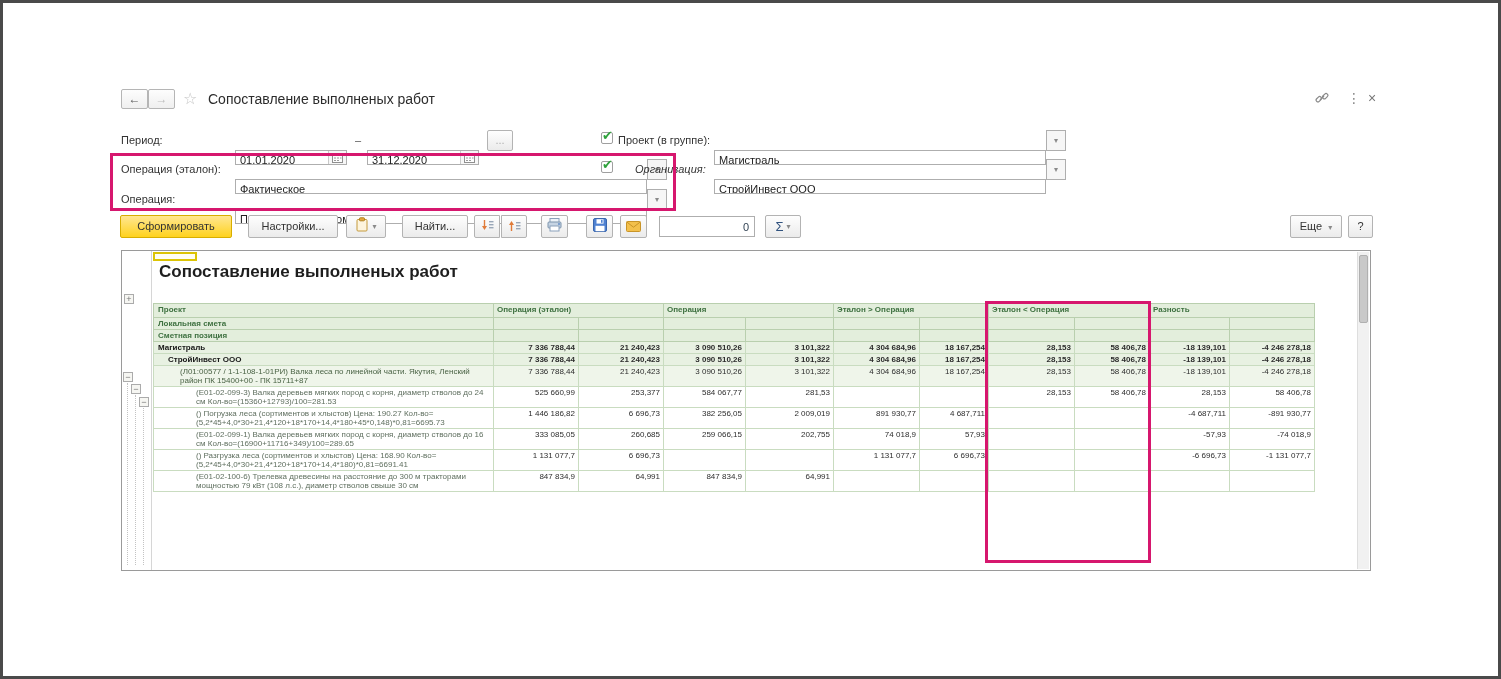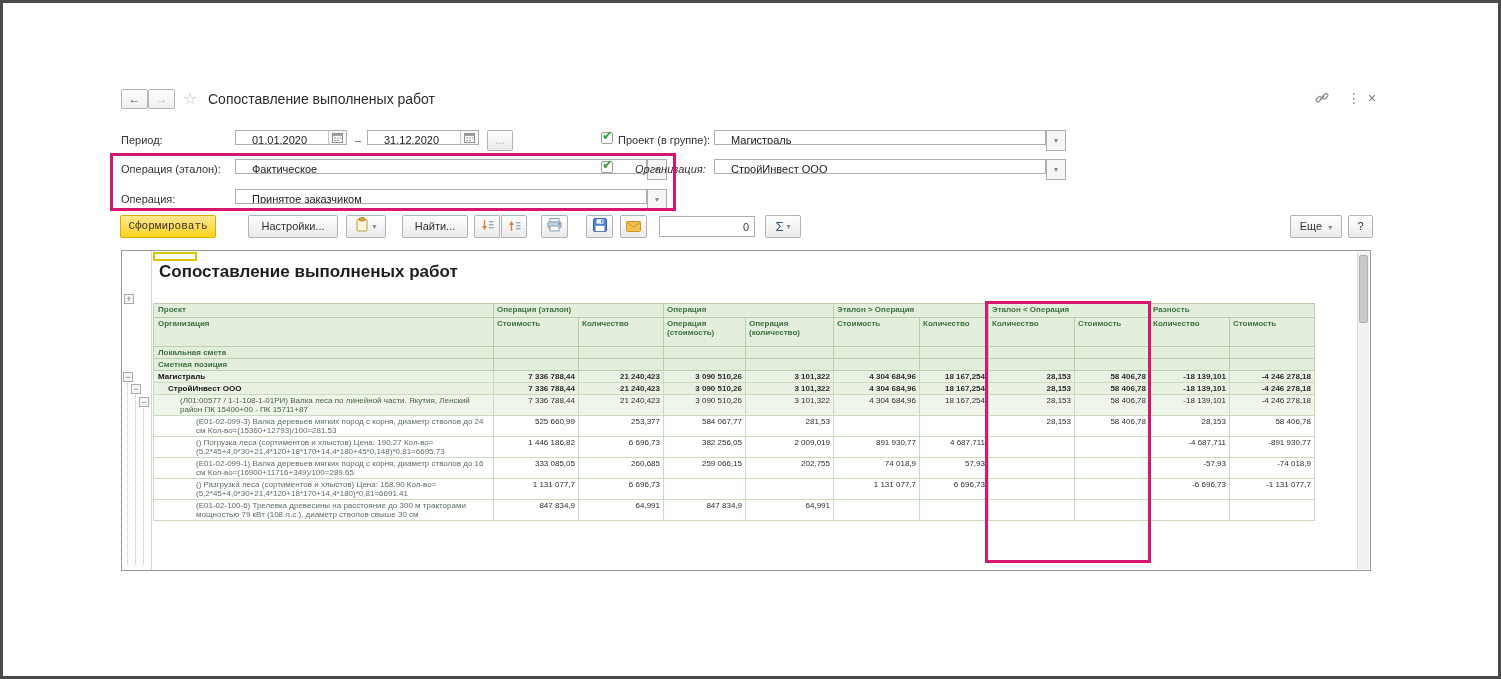--- a/index.html
+++ b/index.html
@@ -9,21 +9,21 @@
   .lbl { position:absolute; font-size:11px; color:#333; white-space:nowrap; }
 
   
   .navbtn { position:absolute; width:27px; height:20px; border:1px solid #b5b5b5; border-radius:2px; background:linear-gradient(#fdfdfd,#efefef); text-align:center; line-height:18px; font-size:12px; color:#555; cursor:pointer; }
   .navbtn.fwd { color:#bdbdbd; }
   .star { position:absolute; font-size:16px; color:#c7c7c7; }
   .wtitle { position:absolute; font-size:14px; color:#2c2c2c; }
   .winico { position:absolute; font-size:13px; color:#8a8a8a; cursor:pointer; }
 
   
-  .field { position:absolute; height:15px; border:1px solid #aeaeae; background:#fff; font-size:11px; color:#222; line-height:19px; padding:0 16px; white-space:nowrap; overflow:hidden; }
+  .field { position:absolute; height:15px; border:1px solid #aeaeae; background:#fff; font-size:11px; color:#222; line-height:19px; padding:0 4px; white-space:nowrap; overflow:hidden;margin-top:20px; }
   .calbtn { position:absolute; right:0; top:0; width:18px; height:19px; border-left:1px solid #c9c9c9; background:#f7f7f7; text-align:center; line-height:17px; }
   .drop { position:absolute; width:20px; height:21px; border:1px solid #aeaeae; background:#f6f6f6; color:#8a8a8a; font-size:8px; text-align:center; line-height:19px; cursor:pointer; }
   .chk { position:absolute; width:12px; height:12px; border:1px solid #9f9f9f; background:#fff; border-radius:2px; }
   .chk .tick { position:absolute; left:0px; top:-5px; font-size:13px; color:#2fa23c; }
 
   
   .btn { position:absolute; height:23px; border:1px solid #b3b3b3; border-radius:2px; background:linear-gradient(#fefefe,#ebebeb); font-size:11px; color:#333; text-align:center; line-height:21px; cursor:pointer; white-space:nowrap; }
   .btn.yellow { background:linear-gradient(#ffe792,#ffd21e); border-color:#d8ae00; }
   .iconbtn { position:absolute; height:23px; border:1px solid #b3b3b3; border-radius:2px; background:linear-gradient(#fefefe,#ebebeb); display:flex; align-items:center; justify-content:center; cursor:pointer; }
   .dropcaret { font-size:8px; color:#8a8a8a; margin-left:3px; }
@@ -125,21 +125,21 @@
 
   <div class="chk" style="left:598px; top:158px;">
       <span class="tick">✔</span>
     </div>
   <div class="lbl" style="left:632px; top:160px;font-style:italic;">Организация:</div>
   <div class="field" style="left:711px; top:156px; width:332px;">СтройИнвест ООО</div>
   <div class="drop" style="left:1043px; top:156px;">▾</div>
 
   <div class="hl" style="left:107px; top:150px; width:566px; height:58px;"></div>
 
-  <div class="btn yellow" style="left:117px; top:212px; width:96px;font-family:Liberation Mono, monospace;">Сформировать</div>
+  <div class="btn yellow" style="left:117px; top:212px; width:112px;">Сформировать</div>
   <div class="btn" style="left:245px; top:212px; width:90px;">Настройки...</div>
 
   <div class="iconbtn" style="left:343px; top:212px; width:40px;">
     <span><svg width="14" height="15" viewBox="0 0 14 15">
           <rect x="2" y="2.5" width="10" height="11.5" rx="1" fill="#fdf4dd" stroke="#c49a3c"></rect>
           <rect x="4.5" y="0.8" width="5" height="3" rx="0.8" fill="#e5a93e" stroke="#b08020"></rect>
         </svg></span>
     <span class="dropcaret">▾</span>
   </div>
 
@@ -228,33 +228,20 @@
     </colgroup>
     <thead>
       <tr class="ha">
         <td class="name">Проект</td>
         <td colspan="2">Операция (эталон)</td>
         <td colspan="2">Операция</td>
         <td colspan="2">Эталон &gt; Операция</td>
         <td colspan="2">Эталон &lt; Операция</td>
         <td colspan="2">Разность</td>
       </tr>
-      <tr class="hb">
-        <td class="name">Организация</td>
-        <td>Стоимость</td>
-        <td>Количество</td>
-        <td>Операция (стоимость)</td>
-        <td>Операция (количество)</td>
-        <td>Стоимость</td>
-        <td>Количество</td>
-        <td>Количество</td>
-        <td>Стоимость</td>
-        <td>Количество</td>
-        <td>Стоимость</td>
-      </tr>
       <tr class="hc">
         <td class="name">Локальная смета</td>
       <td></td>
           <td></td>
           <td></td>
           <td></td>
           <td></td>
           <td></td>
           <td></td>
           <td></td>

